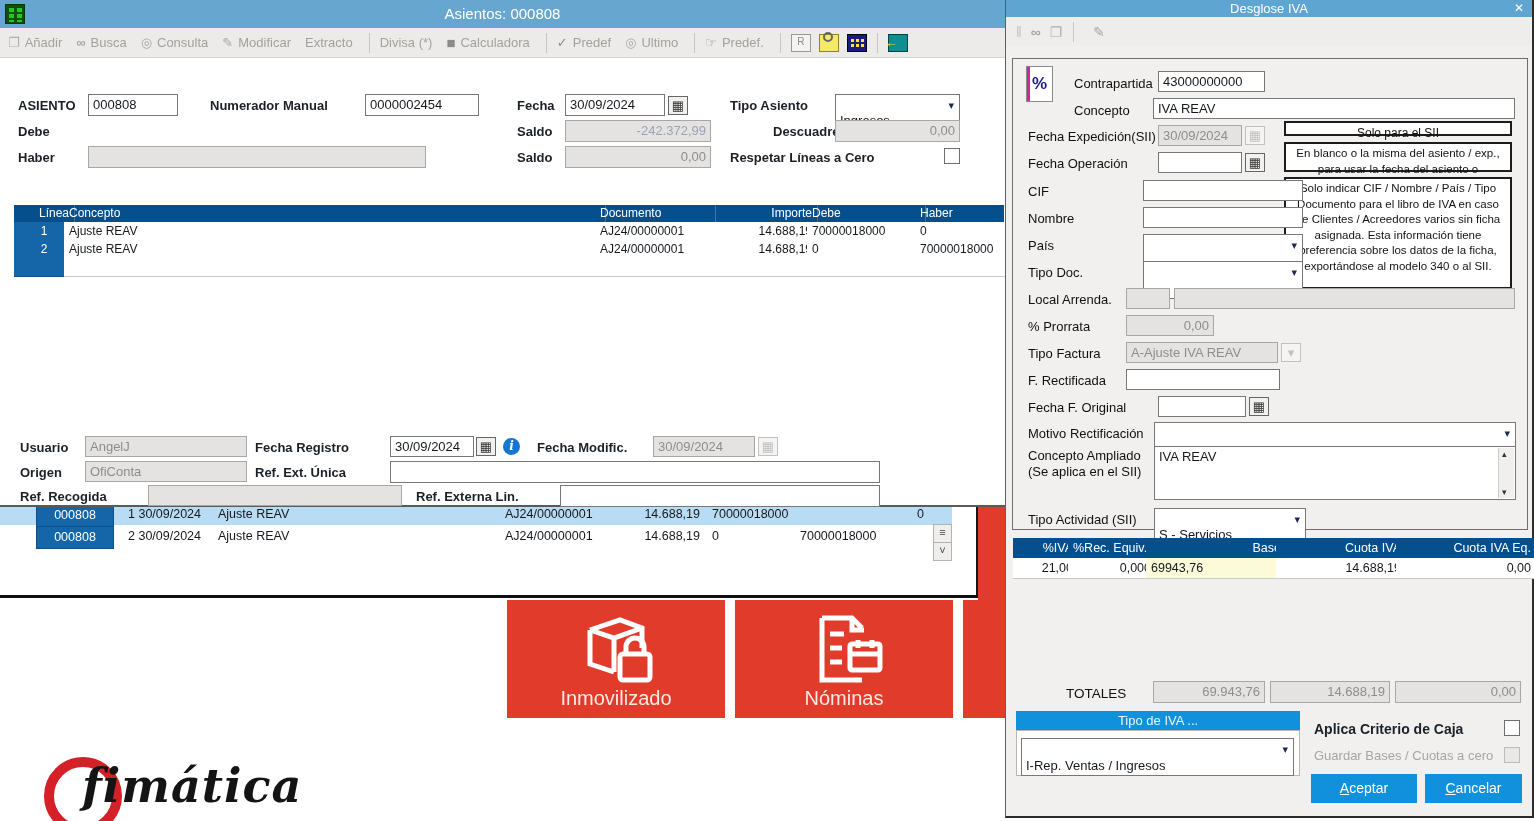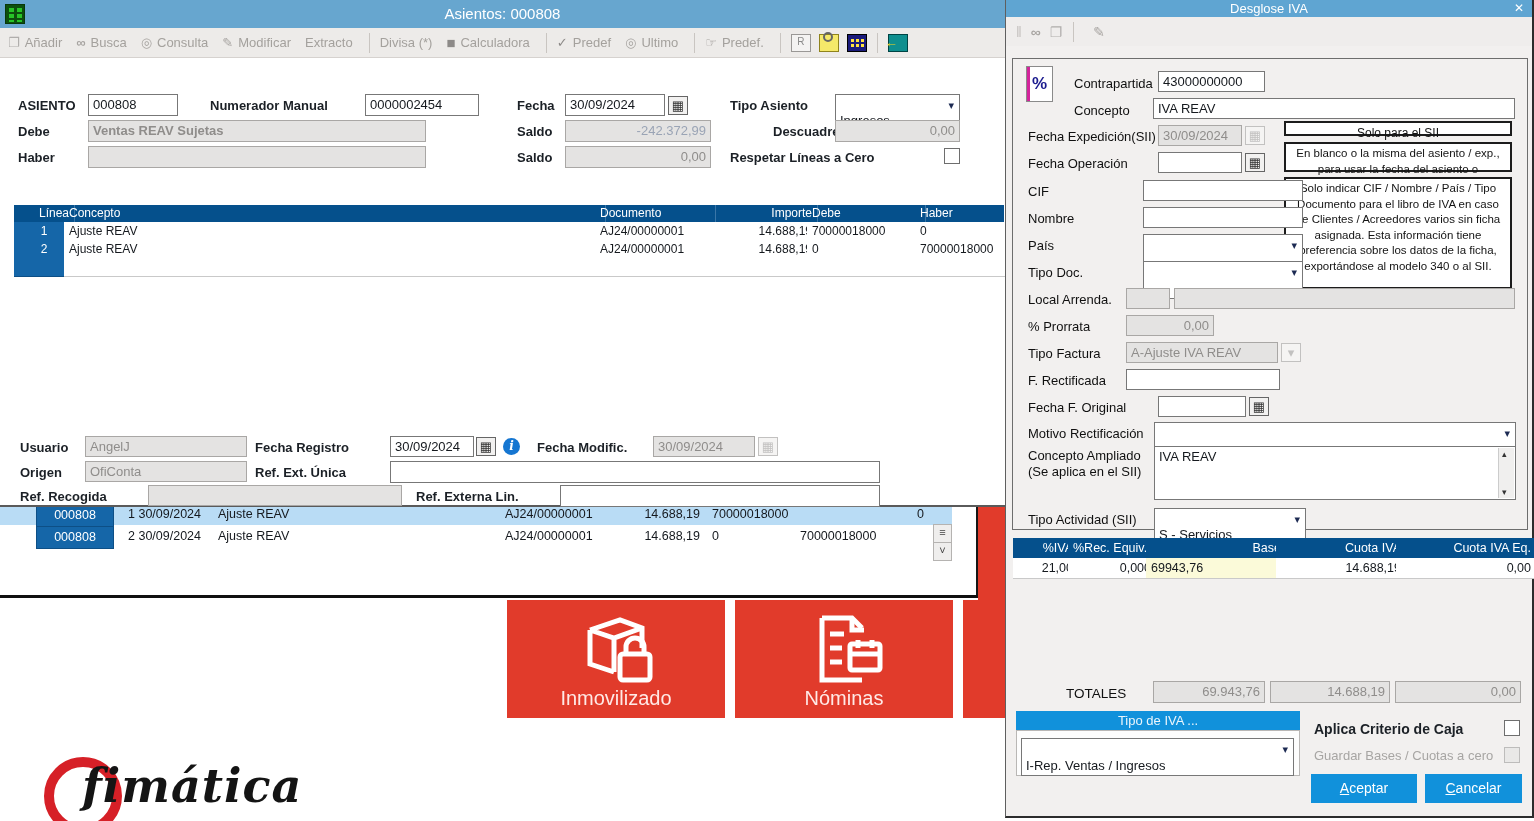--- a/index.html
+++ b/index.html
@@ -232,21 +232,20 @@
     <div class="a inp" style="left:365px;top:94px;width:114px;height:22px;">0000002454</div>
     <div class="a lbl" style="left:517px;top:98px;">Fecha</div>
     <div class="a inp" style="left:565px;top:94px;width:100px;height:22px;">30/09/2024</div>
     <div class="a cal" style="left:668px;top:96px;">▦</div>
     <div class="a lbl" style="left:730px;top:98px;">Tipo Asiento</div>
     <div class="a combo" style="left:835px;top:94px;width:125px;height:22px;">
       <span>Ingresos</span><span class="arrow">▾</span>
     </div>
 
     <div class="a lbl" style="left:18px;top:124px;">Debe</div>
-    <div class="a inp dis" style="left:88px;top:120px;width:338px;height:22px;font-weight:bold;">Ventas REAV Sujetas</div>
     <div class="a lbl" style="left:517px;top:124px;">Saldo</div>
     <div class="a inp dis num" style="left:565px;top:120px;width:146px;height:22px;color:#9aa4b5;">-242.372,99</div>
     <div class="a lbl" style="left:741px;top:124px;padding-left:32px;">Descuadre</div>
     <div class="a inp dis num" style="left:835px;top:120px;width:125px;height:22px;">0,00</div>
 
     <div class="a lbl" style="left:18px;top:150px;">Haber</div>
     <div class="a inp dis" style="left:88px;top:146px;width:338px;height:22px;"></div>
     <div class="a lbl" style="left:517px;top:150px;">Saldo</div>
     <div class="a inp dis num" style="left:565px;top:146px;width:146px;height:22px;">0,00</div>
     <div class="a lbl" style="left:730px;top:150px;">Respetar Líneas a Cero</div>

